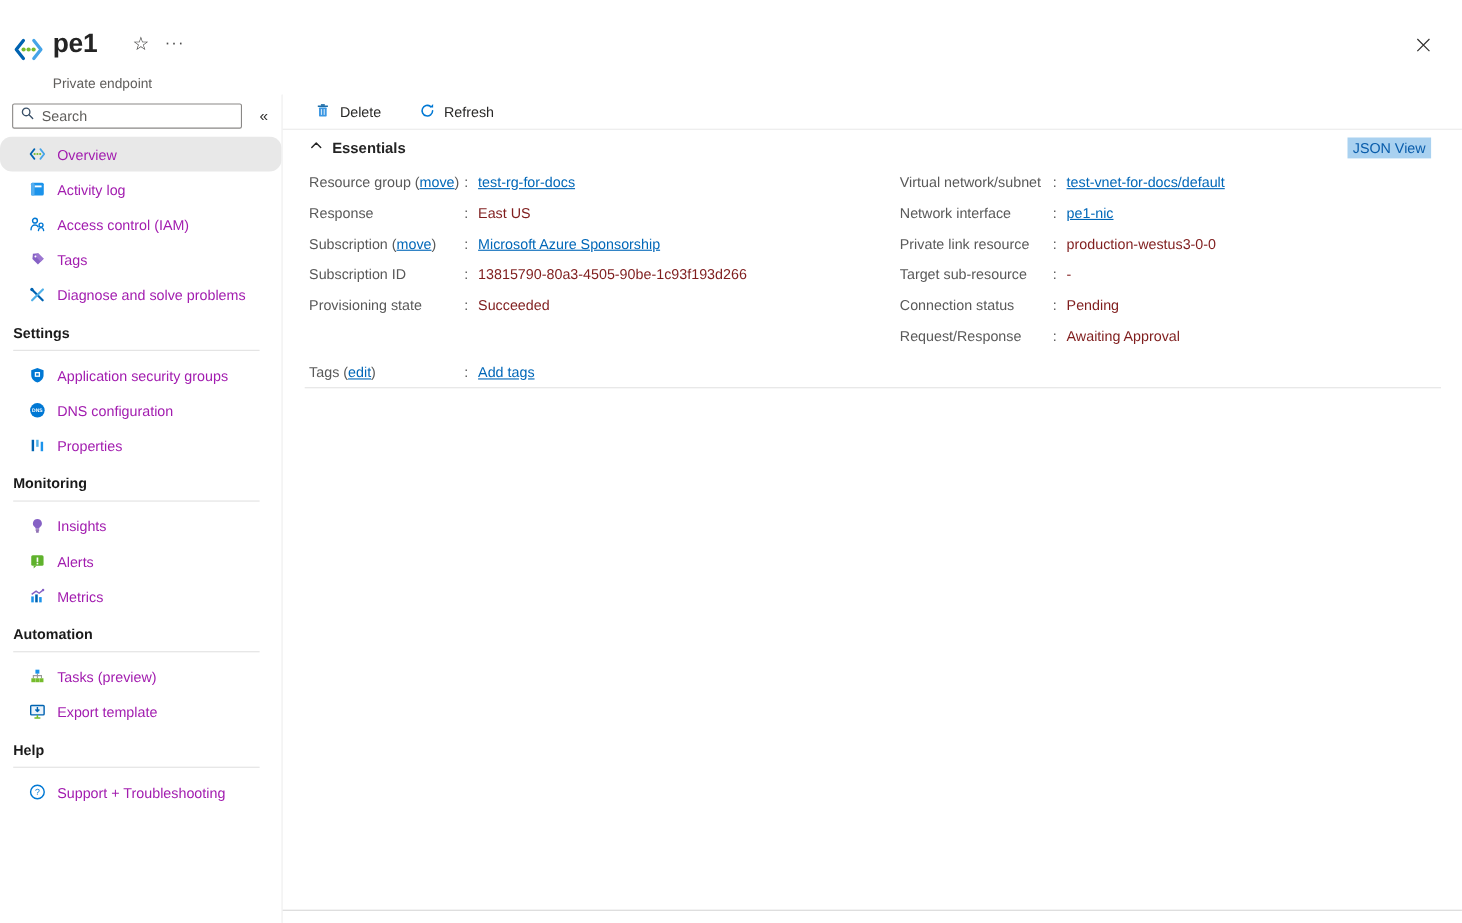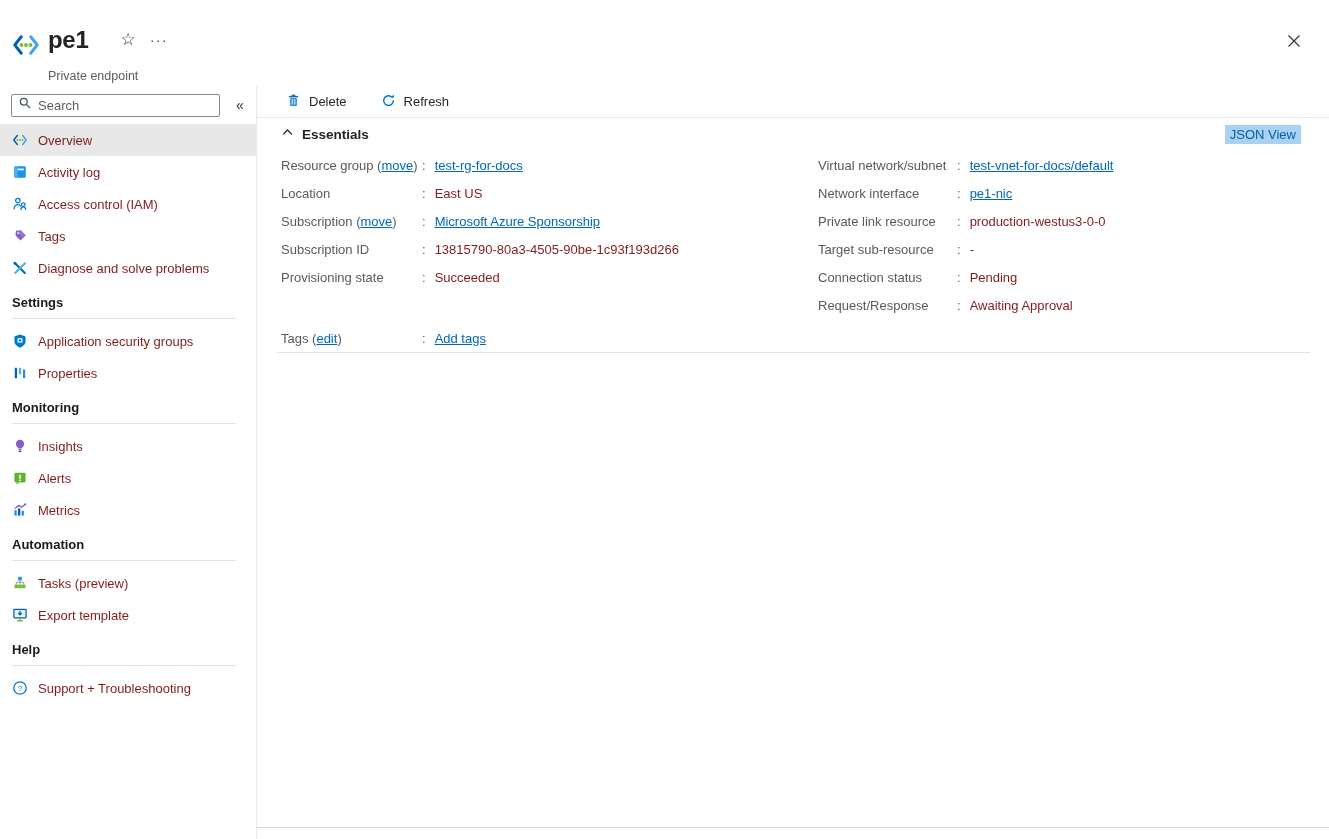--- a/index.html
+++ b/index.html
@@ -20,21 +20,21 @@
 
   
   .sidebar { position:absolute; top:86px; left:0; width:257px; bottom:0; background:#fff; border-right:1px solid #e8e8e8; }
   .search-row { position:absolute; top:4px; left:0; right:0; height:30px; display:flex; align-items:center; }
   .search-box { margin-left:11px; width:209px; height:23px; border:1px solid #8a8886; border-radius:2px; display:flex; align-items:center; padding:0 6px; background:#fff; }
   .search-box svg { flex:0 0 auto; }
   .search-box input { border:none; outline:none; flex:1; font-size:13px; font-family:"Liberation Sans",sans-serif; color:#323130; margin-left:6px; min-width:0; background:transparent; }
   .search-box input::placeholder { color:#605e5c; opacity:1; }
   .collapse-btn { margin-left:12px; background:none; border:none; font-size:14px; color:#323130; cursor:pointer; padding:2px 4px; }
   .nav { position:absolute; top:38px; left:0; right:0; bottom:0; overflow:hidden; }
-  .nav-item { display:flex; align-items:center; height:32px; padding-left:12px; font-size:13px; color:#7f1d1d; cursor:pointer; }
+  .nav-item { display:flex; align-items:center; height:32px; padding-left:26px; font-size:13px; color:#a21caf; cursor:pointer;border-radius:11px; }
   .nav-item.selected { background:#e8e8e8; }
   .nav-item .ico { width:16px; height:16px; margin-right:10px; flex:0 0 auto; display:flex; }
   .nav-section-title { font-size:13px; font-weight:bold; color:#1a1a1a; padding-left:12px; margin-top:8px; height:22px; line-height:22px; }
   .nav-divider { height:1px; background:#e1e1e1; margin:4px 20px 6px 12px; }
 
   
   .content { position:absolute; top:86px; left:257px; right:0; bottom:0; background:#fff; }
   .toolbar { position:absolute; top:0; left:0; right:0; height:32px; display:flex; align-items:center; padding-left:29px; border-bottom:1px solid #eaeaea; }
   .tb-btn { display:flex; align-items:center; gap:8px; background:none; border:none; font-size:13px; font-family:"Liberation Sans",sans-serif; color:#292827; cursor:pointer; margin-right:34px; padding:0; }
   .ess-hdr { position:absolute; top:33px; left:0; right:0; height:30px; display:flex; align-items:center; }
@@ -158,20 +158,29 @@
         <div class="nav-divider"></div>
         <div class="nav-item">
           <span class="ico">
             <svg viewBox="0 0 16 16" width="16" height="16">
               <path d="M8 1.6 13.6 3.5v4.3c0 3.5-2.4 5.7-5.6 6.9-3.2-1.2-5.6-3.4-5.6-6.9V3.5z" fill="#0078d4"></path>
               <rect x="5.6" y="5.2" width="4.8" height="4.4" fill="#fff"></rect>
               <rect x="6.8" y="6.4" width="2.4" height="2" fill="#0078d4"></rect>
             </svg>
           </span>
           <span>Application security groups</span>
+        </div>
+        <div class="nav-item">
+          <span class="ico">
+            <svg viewBox="0 0 16 16" width="16" height="16">
+              <circle cx="8" cy="8" r="6.6" fill="#0078d4"></circle>
+              <text x="8" y="9.9" text-anchor="middle" font-size="4.6" font-weight="bold" fill="#fff" font-family="Liberation Sans,sans-serif">DNS</text>
+            </svg>
+          </span>
+          <span>DNS configuration</span>
         </div>
         <div class="nav-item">
           <span class="ico">
             <svg viewBox="0 0 16 16" width="16" height="16">
               <rect x="2.8" y="2.8" width="2.2" height="10.4" fill="#0063b1"></rect>
               <rect x="6.9" y="2.8" width="2.2" height="6.4" fill="#50b0e8"></rect>
               <rect x="11" y="4.6" width="2.2" height="8.6" fill="#1b93eb"></rect>
             </svg>
           </span>
           <span>Properties</span>
@@ -286,21 +295,21 @@
       <a class="json-view">JSON View</a>
     </div>
 
     <div class="ess-col left" id="ess-left">
         <div class="ess-row">
           <span class="ess-label">Resource group (<a class="lnk">move</a>)</span>
           <span class="ess-colon">:</span>
           <a class="lnk ess-value">test-rg-for-docs</a>
         </div>
         <div class="ess-row">
-          <span class="ess-label">Location</span>
+          <span class="ess-label">Response</span>
           <span class="ess-colon">:</span>
           <span class="ess-value">East US</span>
         </div>
         <div class="ess-row">
           <span class="ess-label">Subscription (<a class="lnk">move</a>)</span>
           <span class="ess-colon">:</span>
           <a class="lnk ess-value">Microsoft Azure Sponsorship</a>
         </div>
         <div class="ess-row">
           <span class="ess-label">Subscription ID</span>

